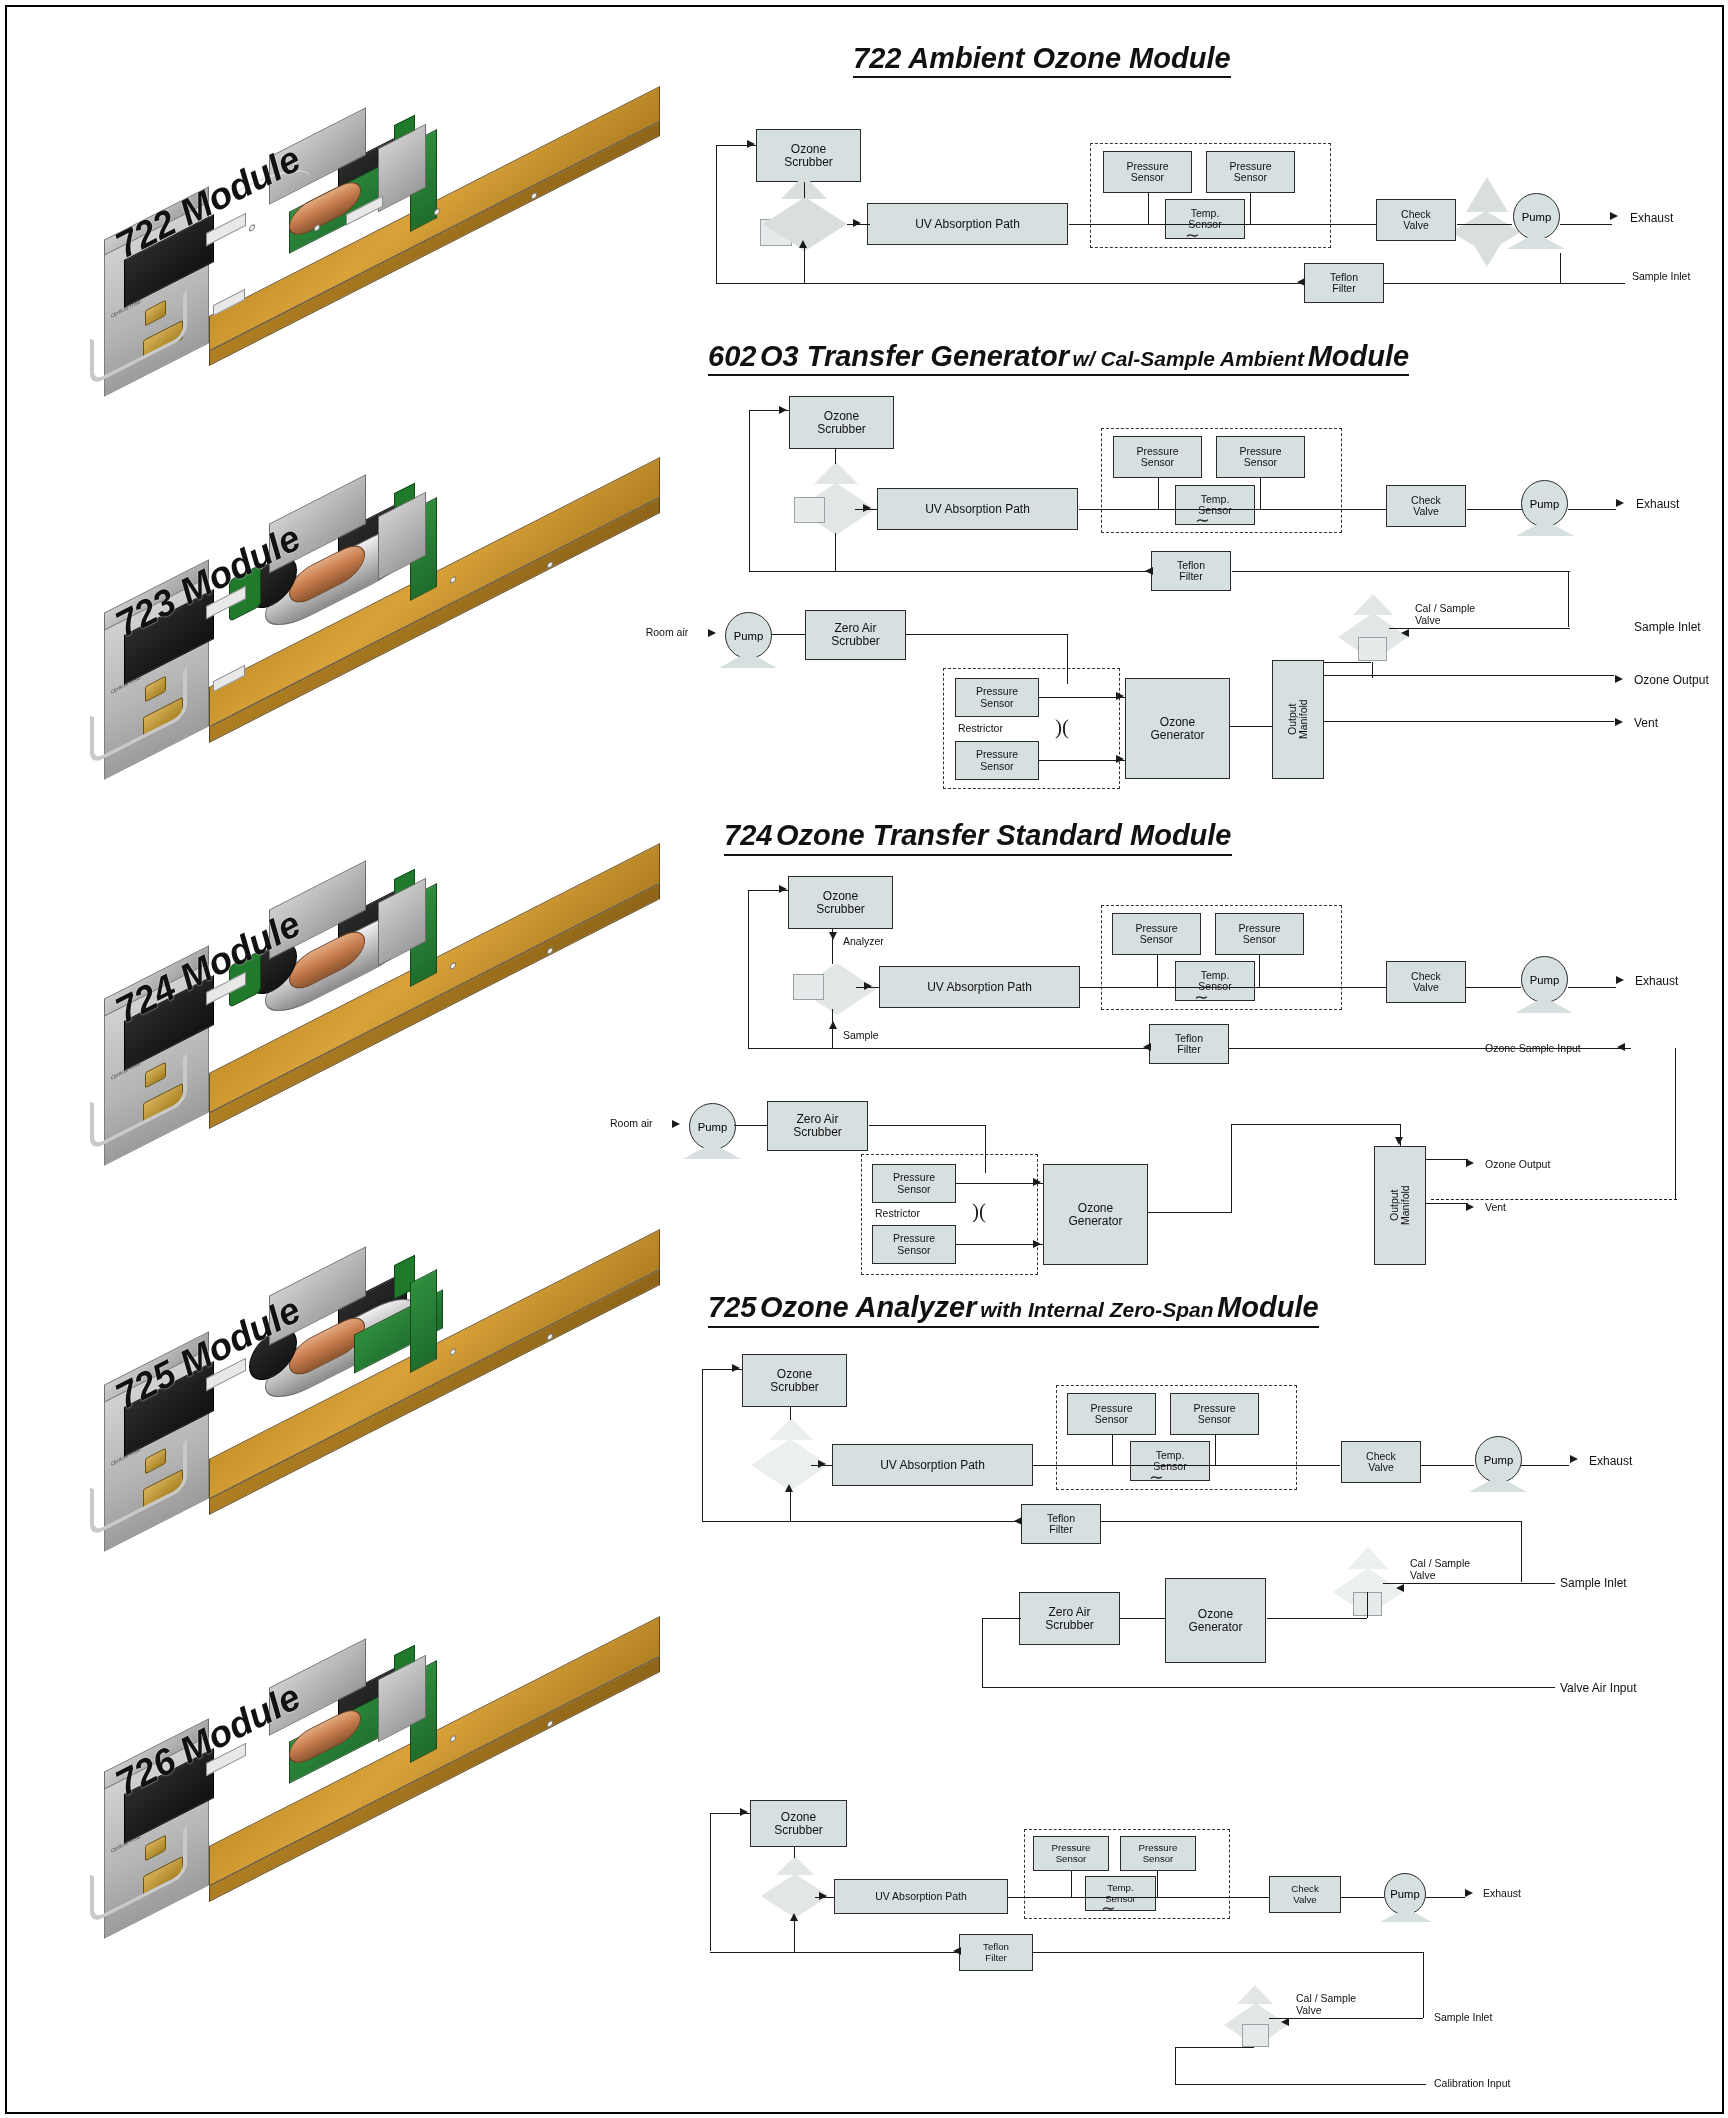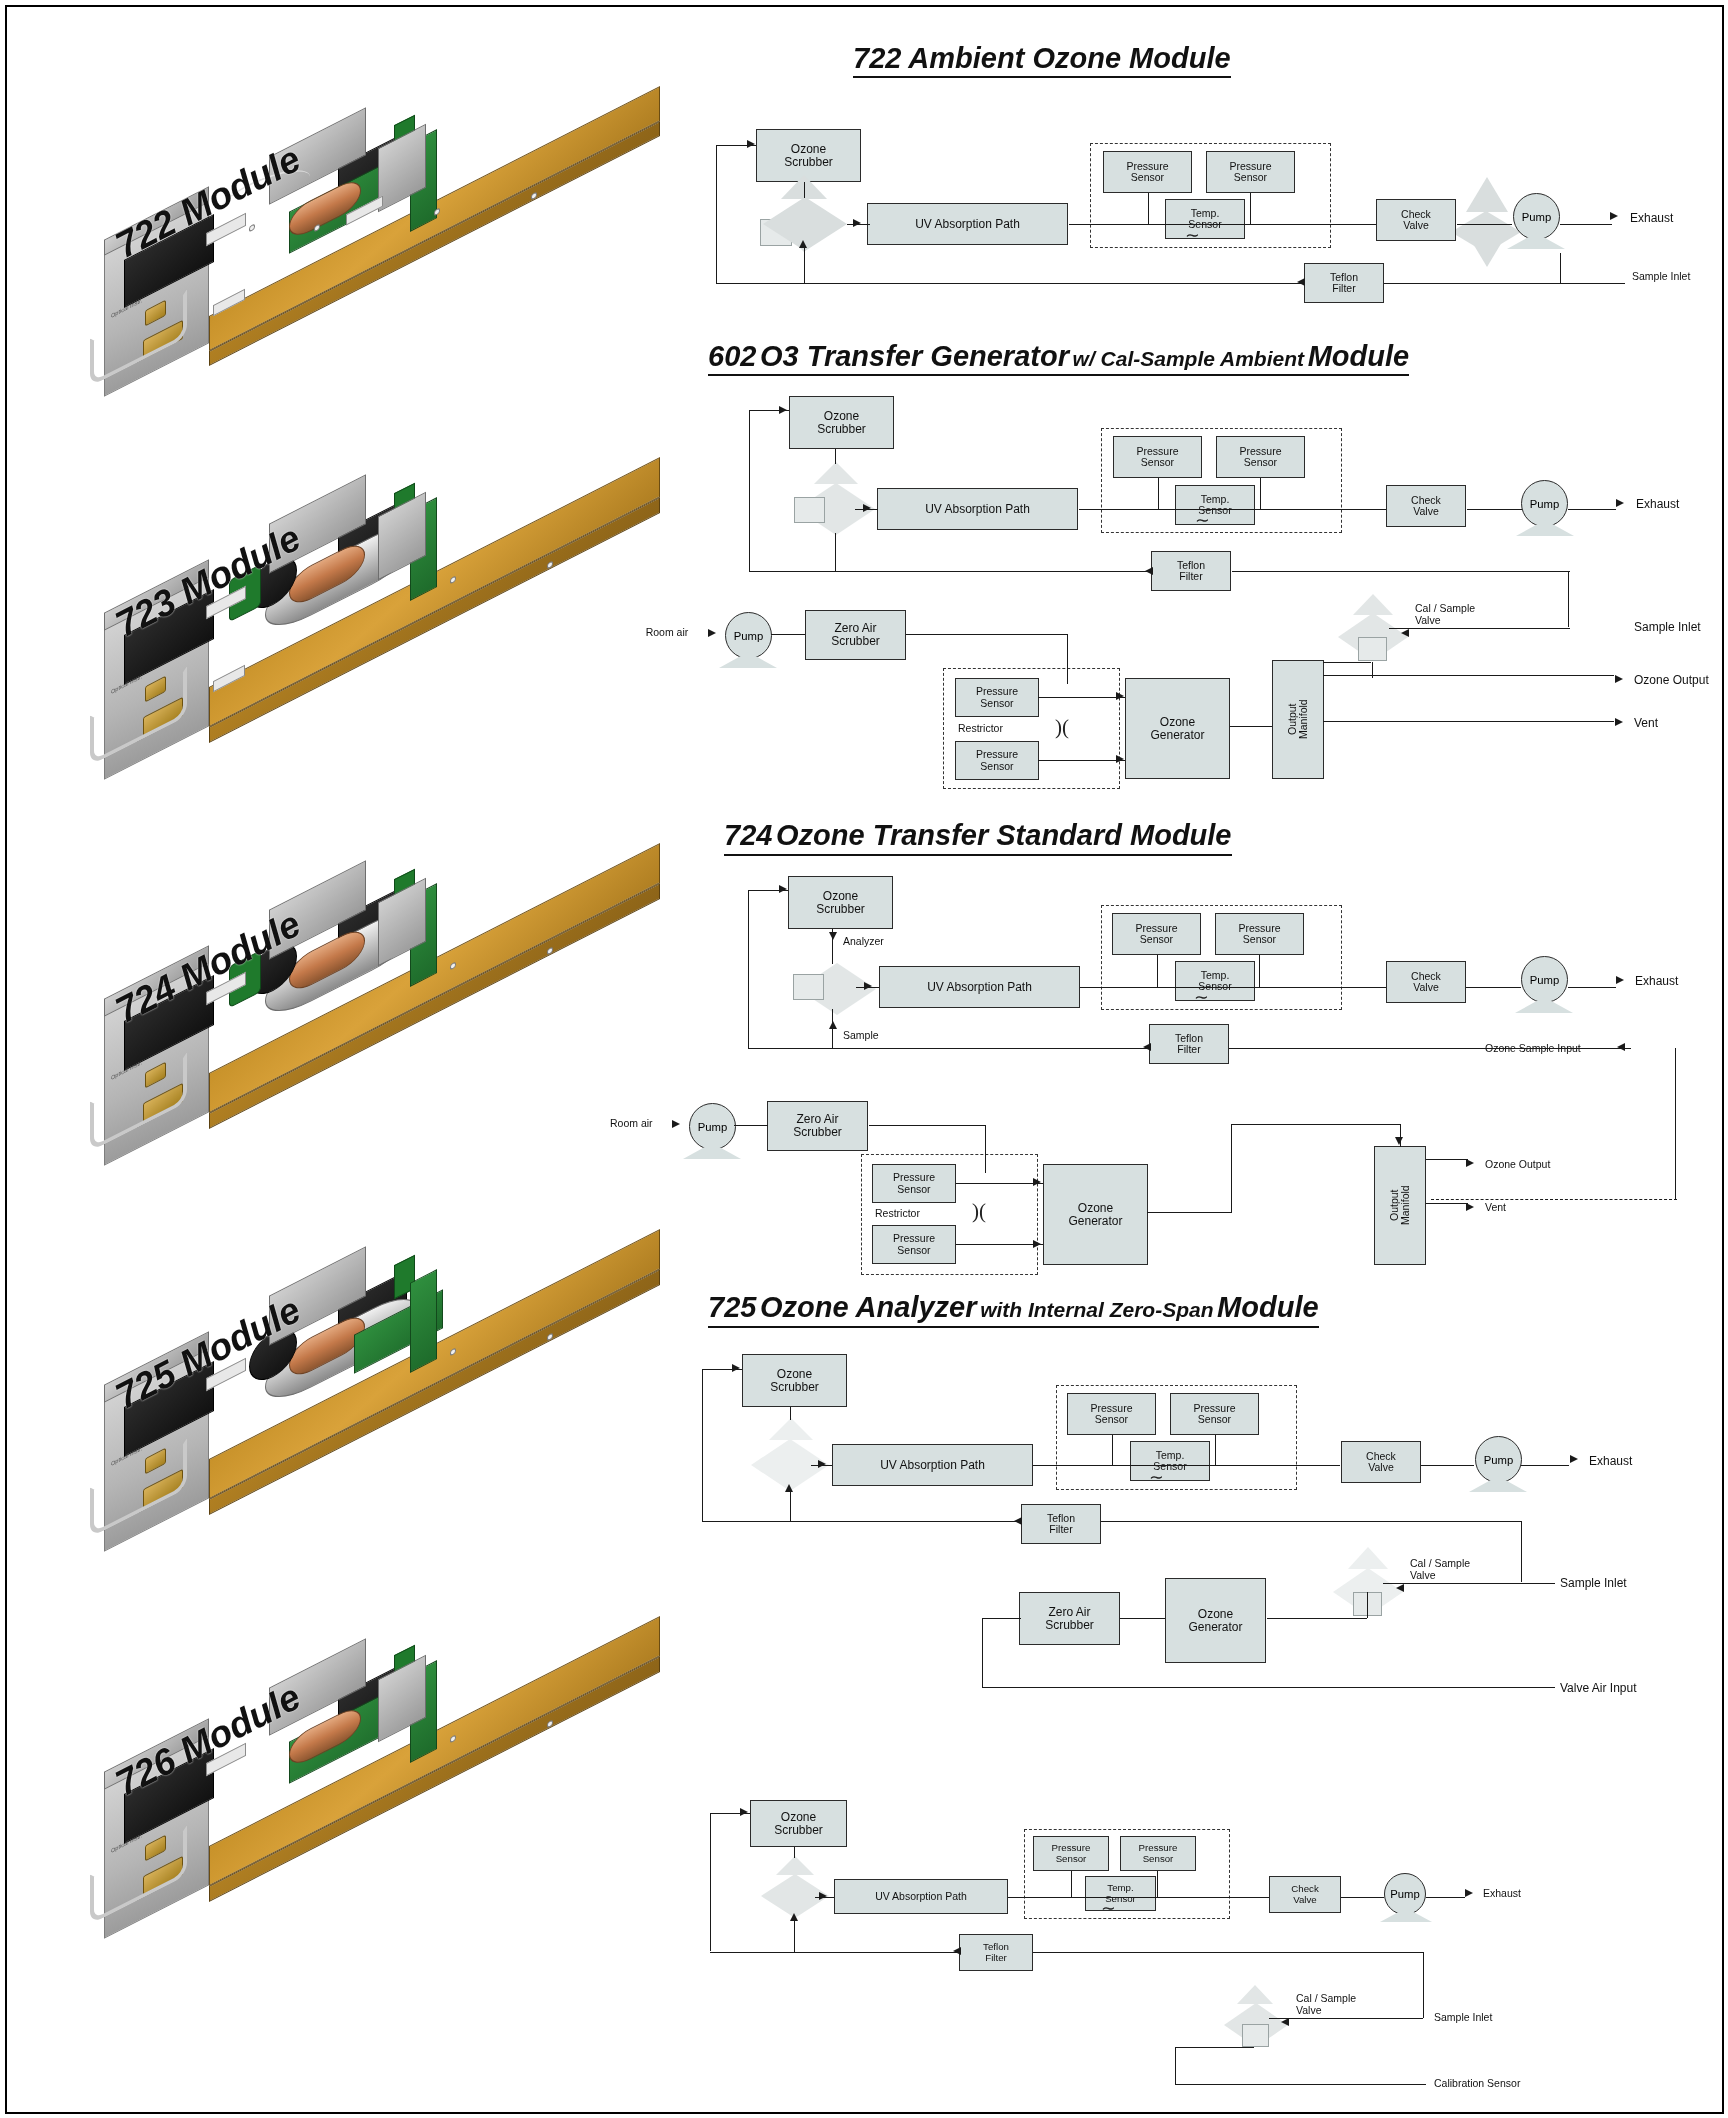--- a/index.html
+++ b/index.html
@@ -723,21 +723,21 @@
 Filter</div>
 
   <div style="position:absolute; left:596px; top:272px; width:0;height:0;border-top:22px solid transparent;border-bottom:22px solid transparent;border-left:32px solid #e2e6e6;"></div>
   <div style="position:absolute; left:596px; top:272px; width:0;height:0;border-top:22px solid transparent;border-bottom:22px solid transparent;border-right:32px solid #e2e6e6; margin-left:-32px;"></div>
   <div style="position:absolute; left:577px; top:254px; width:0;height:0;border-left:18.5px solid transparent;border-right:18.5px solid transparent;border-bottom:19.3px solid #e2e6e6;"></div>
   <div class="vsq" style="left:582px; top:293px; width:27px; height:22.5px;"></div>
   <div class="lbl sm" style="left:636px; top:261px; white-space:pre-line;">Cal / Sample
 Valve</div>
   <div class="arrow l" style="left:621px; top:287px;"></div>
   <div class="lbl sm" style="left:774px; top:280px;">Sample Inlet</div>
-  <div class="lbl sm" style="left:774px; top:346px;">Calibration Sensor</div>
+  <div class="lbl sm" style="left:774px; top:346px;">Calibration Input</div>
 
   <div class="ln h" style="left:50px; top:82px; width:40px;"></div>
   <div class="ln v" style="left:50px; top:82px; height:138px;"></div>
   <div class="arrow r" style="left:80px; top:77px;"></div>
   <div class="ln v" style="left:134px; top:116px; height:11.3px;"></div>
   <div class="ln v" style="left:134px; top:187px; height:34px;"></div>
   <div class="arrow u" style="left:130px; top:182px;"></div>
   <div class="ln h" style="left:50px; top:221px; width:250px;"></div>
   <div class="ln h" style="left:155px; top:166px; width:19.3px;"></div>
   <div class="arrow r" style="left:159px; top:161px;"></div>

